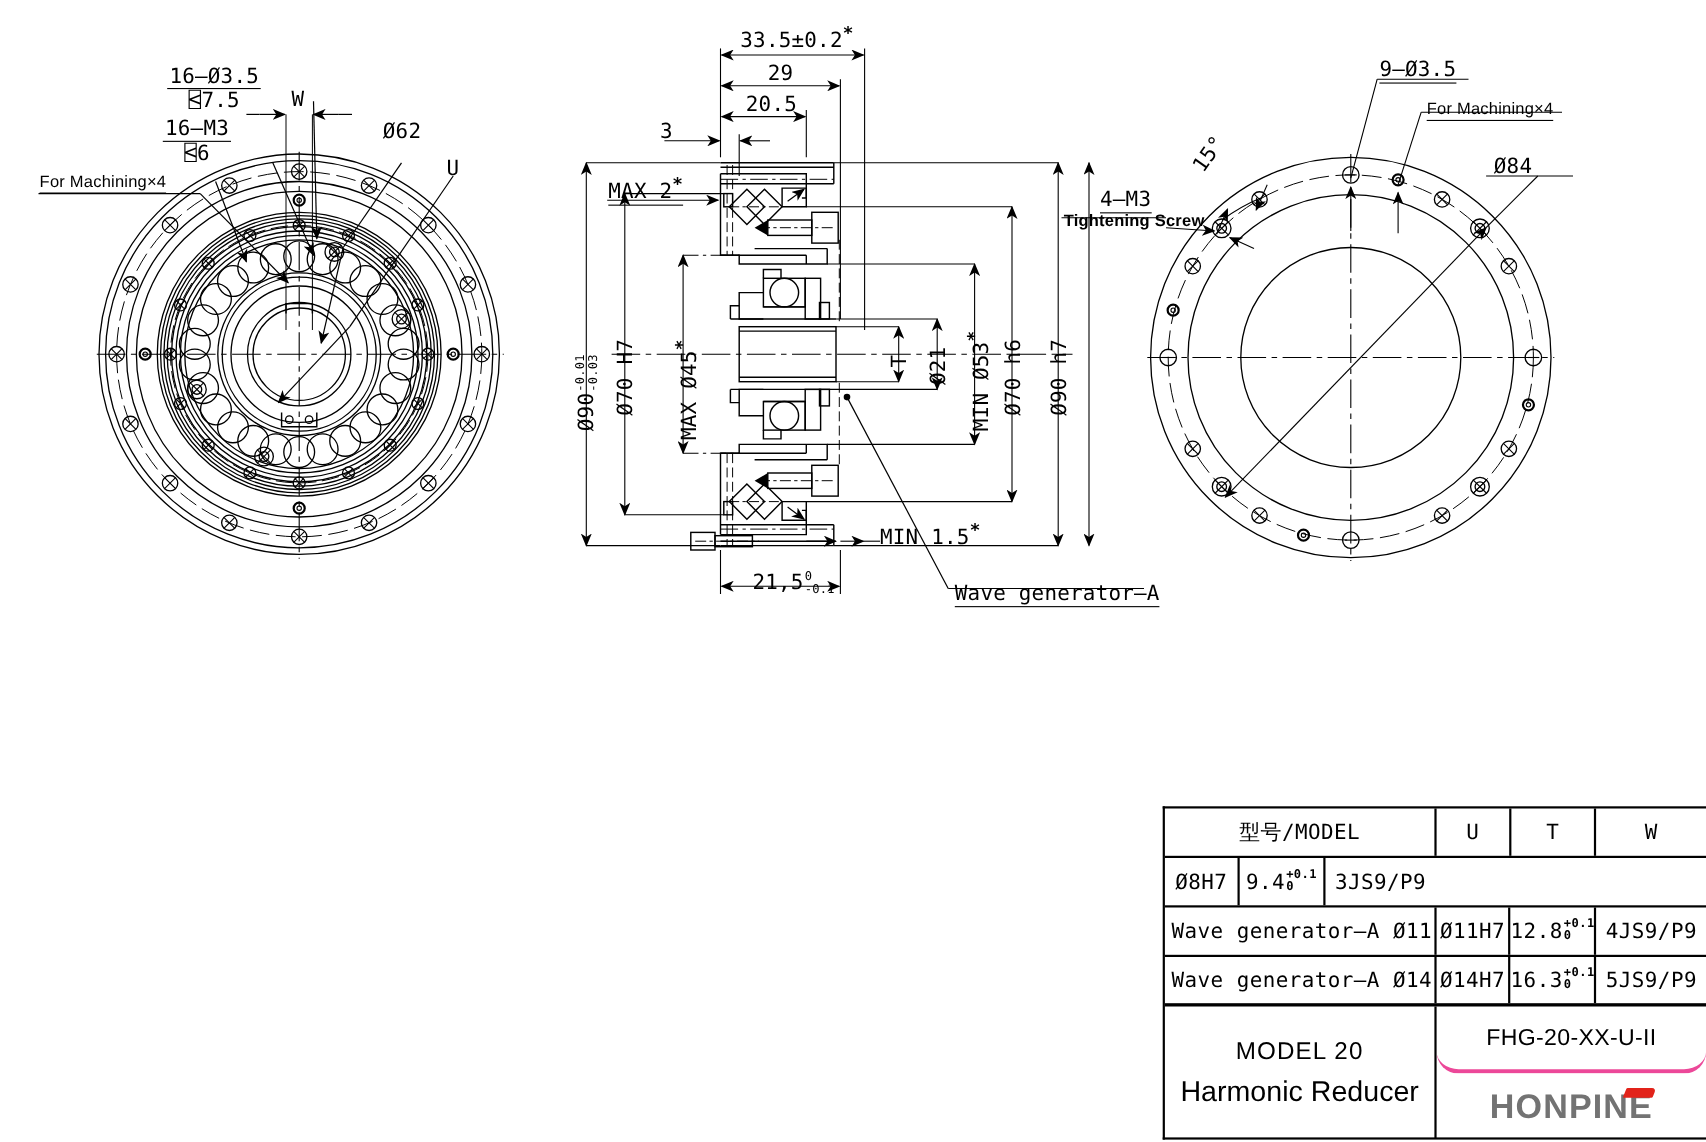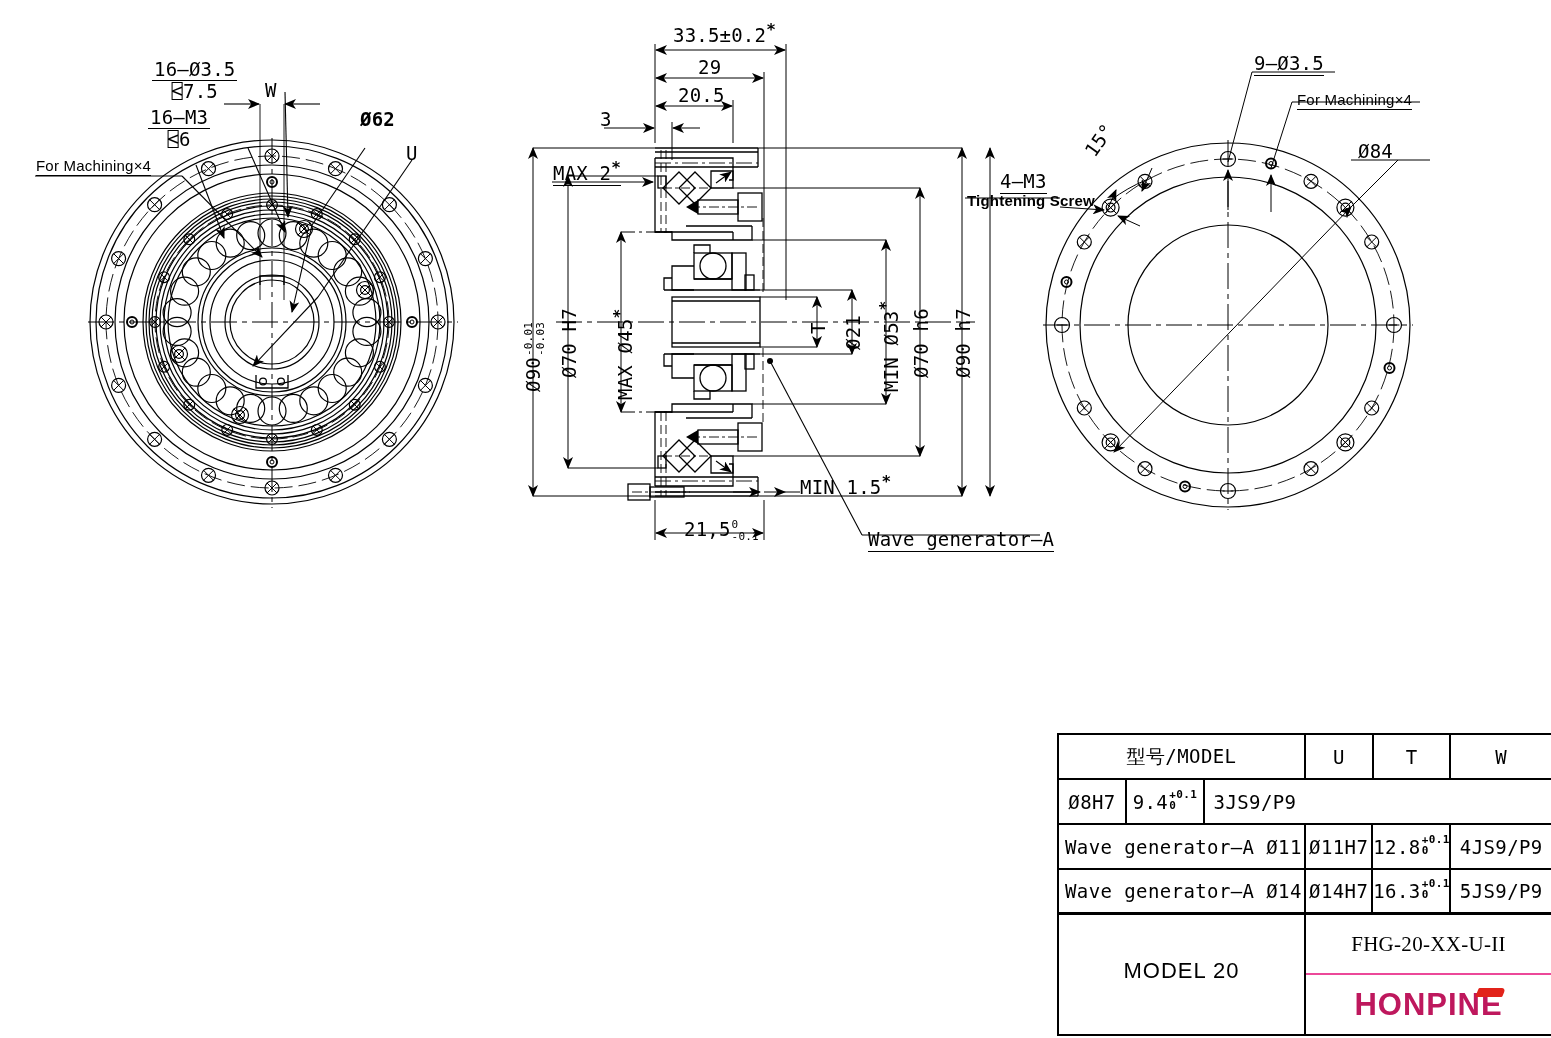--- a/index.html
+++ b/index.html
@@ -26,27 +26,27 @@
   .tol{display:inline-block;position:relative;font-size:11px;line-height:1.0;
        vertical-align:middle;margin-left:1px;top:-2px;text-align:left;}
   .tol b{display:block;font-weight:700;}
   
   .botwrap{display:flex;width:100%;height:120px;box-sizing:border-box;}
   .bot-left{width:248px;border-right:2px solid #000;box-sizing:border-box;
             display:flex;flex-direction:column;align-items:center;justify-content:center;}
   .bot-right{width:246px;box-sizing:border-box;display:flex;flex-direction:column;}
   .bl-model{font-size:22px;font-family:"Liberation Sans",sans-serif;letter-spacing:1px;margin-bottom:8px;}
   .bl-hr{font-size:26px;font-family:"Liberation Sans",sans-serif;font-weight:400;}
-  .br-code{height:59px;border-bottom:2px solid #ec4899;display:flex;align-items:center;
-           justify-content:center;font-size:21px;font-family:Liberation Serif, serif;letter-spacing:.3px;}
+  .br-code{height:59px;border-bottom:4px solid #ec4899;display:flex;align-items:center;
+           justify-content:center;font-size:21px;font-family:Liberation Sans, sans-serif;letter-spacing:.3px;border-radius:20px;}
   .br-logo{height:61px;display:flex;align-items:center;justify-content:center;}
 
   .logo{position:relative;display:inline-block;}
   .logo .word{font-family:"Liberation Sans",sans-serif;font-weight:700;font-size:31px;
-      letter-spacing:1.0px;color:#be185d;}
+      letter-spacing:1.0px;color:#737373;}
   .logo .swash{position:absolute;right:-1px;top:1px;width:27px;height:9px;background:#e2231a;
       transform:skewX(-22deg);border-radius:1px 4px 1px 1px;}
 
   
   .lb{position:absolute;white-space:nowrap;
       font-family:"DejaVu Sans Mono","Liberation Mono",monospace;
       font-size:19px;color:#000;letter-spacing:.2px;}
   .lb.sans{font-family:"Liberation Sans",sans-serif;font-size:15px;}
   .rot90{transform:rotate(-90deg);transform-origin:left top;}
   .ast{font-size:16px;vertical-align:super;font-weight:700;}
@@ -478,21 +478,21 @@
     </g>
   </svg>
 
   <div class="lb" style="left:152px;top:60px;">
     <span class="frac"><span class="num">16–Ø3.5</span><span class="den">⍃7.5</span></span>
   </div>
   <div class="lb" style="left:148px;top:108px;">
     <span class="frac"><span class="num">16–M3</span><span class="den">⍃6</span></span>
   </div>
   <div class="lb sans ul" style="left:36px;top:157px;">For Machining×4</div>
-  <div class="lb" style="left:360px;top:108px;font-weight:bold;">Ø62</div>
+  <div class="lb" style="left:348px;top:108px;">Ø62</div>
   <div class="lb" style="left:406px;top:142px;">U</div>
   <div class="lb" style="left:265px;top:79px;">W</div>
 
   <div class="lb" style="left:673px;top:20px;">
     <span>33.5±0.2</span><span class="ast">*</span>
   </div>
   <div class="lb" style="left:698px;top:56px;">29</div>
   <div class="lb" style="left:678px;top:84px;">20.5</div>
   <div class="lb" style="left:600px;top:108px;">3</div>
   <div class="lb" style="left:684px;top:518px;">
@@ -572,20 +572,21 @@
             <b>+0.1</b>
             <b>0</b>
           </span>
         </div>
       <div class="cell c-w">5JS9/P9</div>
     </div>
 
     <div class="botwrap">
       <div class="bot-left">
         <div class="bl-model">MODEL  20</div>
+        <div class="bl-hr">Harmonic Reducer</div>
       </div>
       <div class="bot-right">
         <div class="br-code">FHG-20-XX-U-II</div>
         <div class="br-logo">
           <span class="logo">
             <span class="word">HONPINE</span>
             <span class="swash" style="background: rgb(226, 35, 26);"></span>
           </span>
         </div>
       </div>

